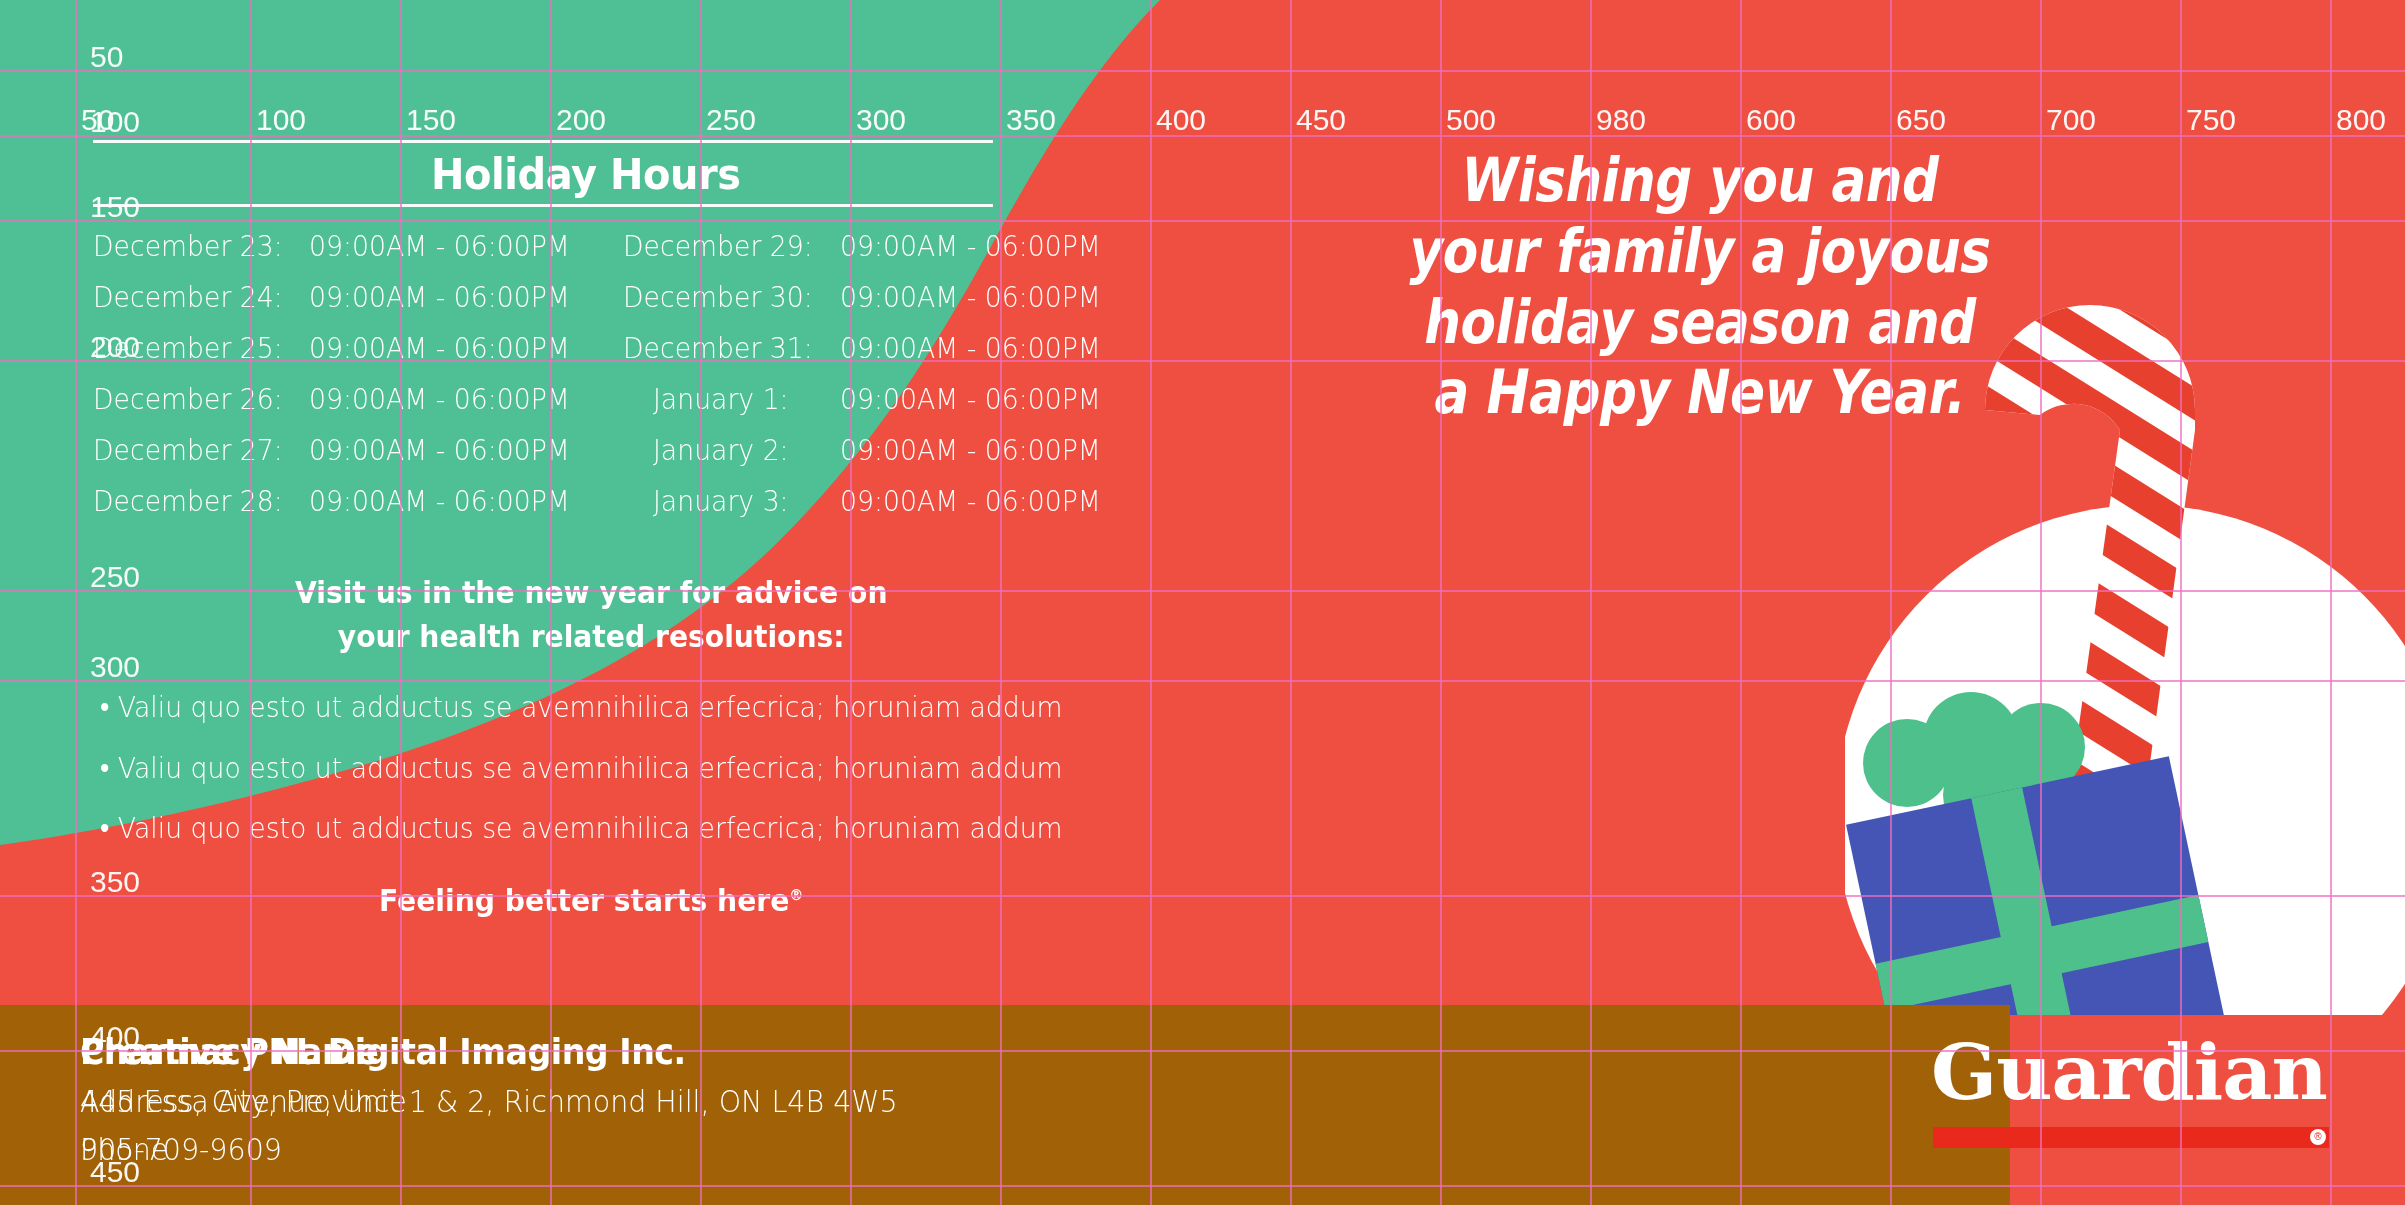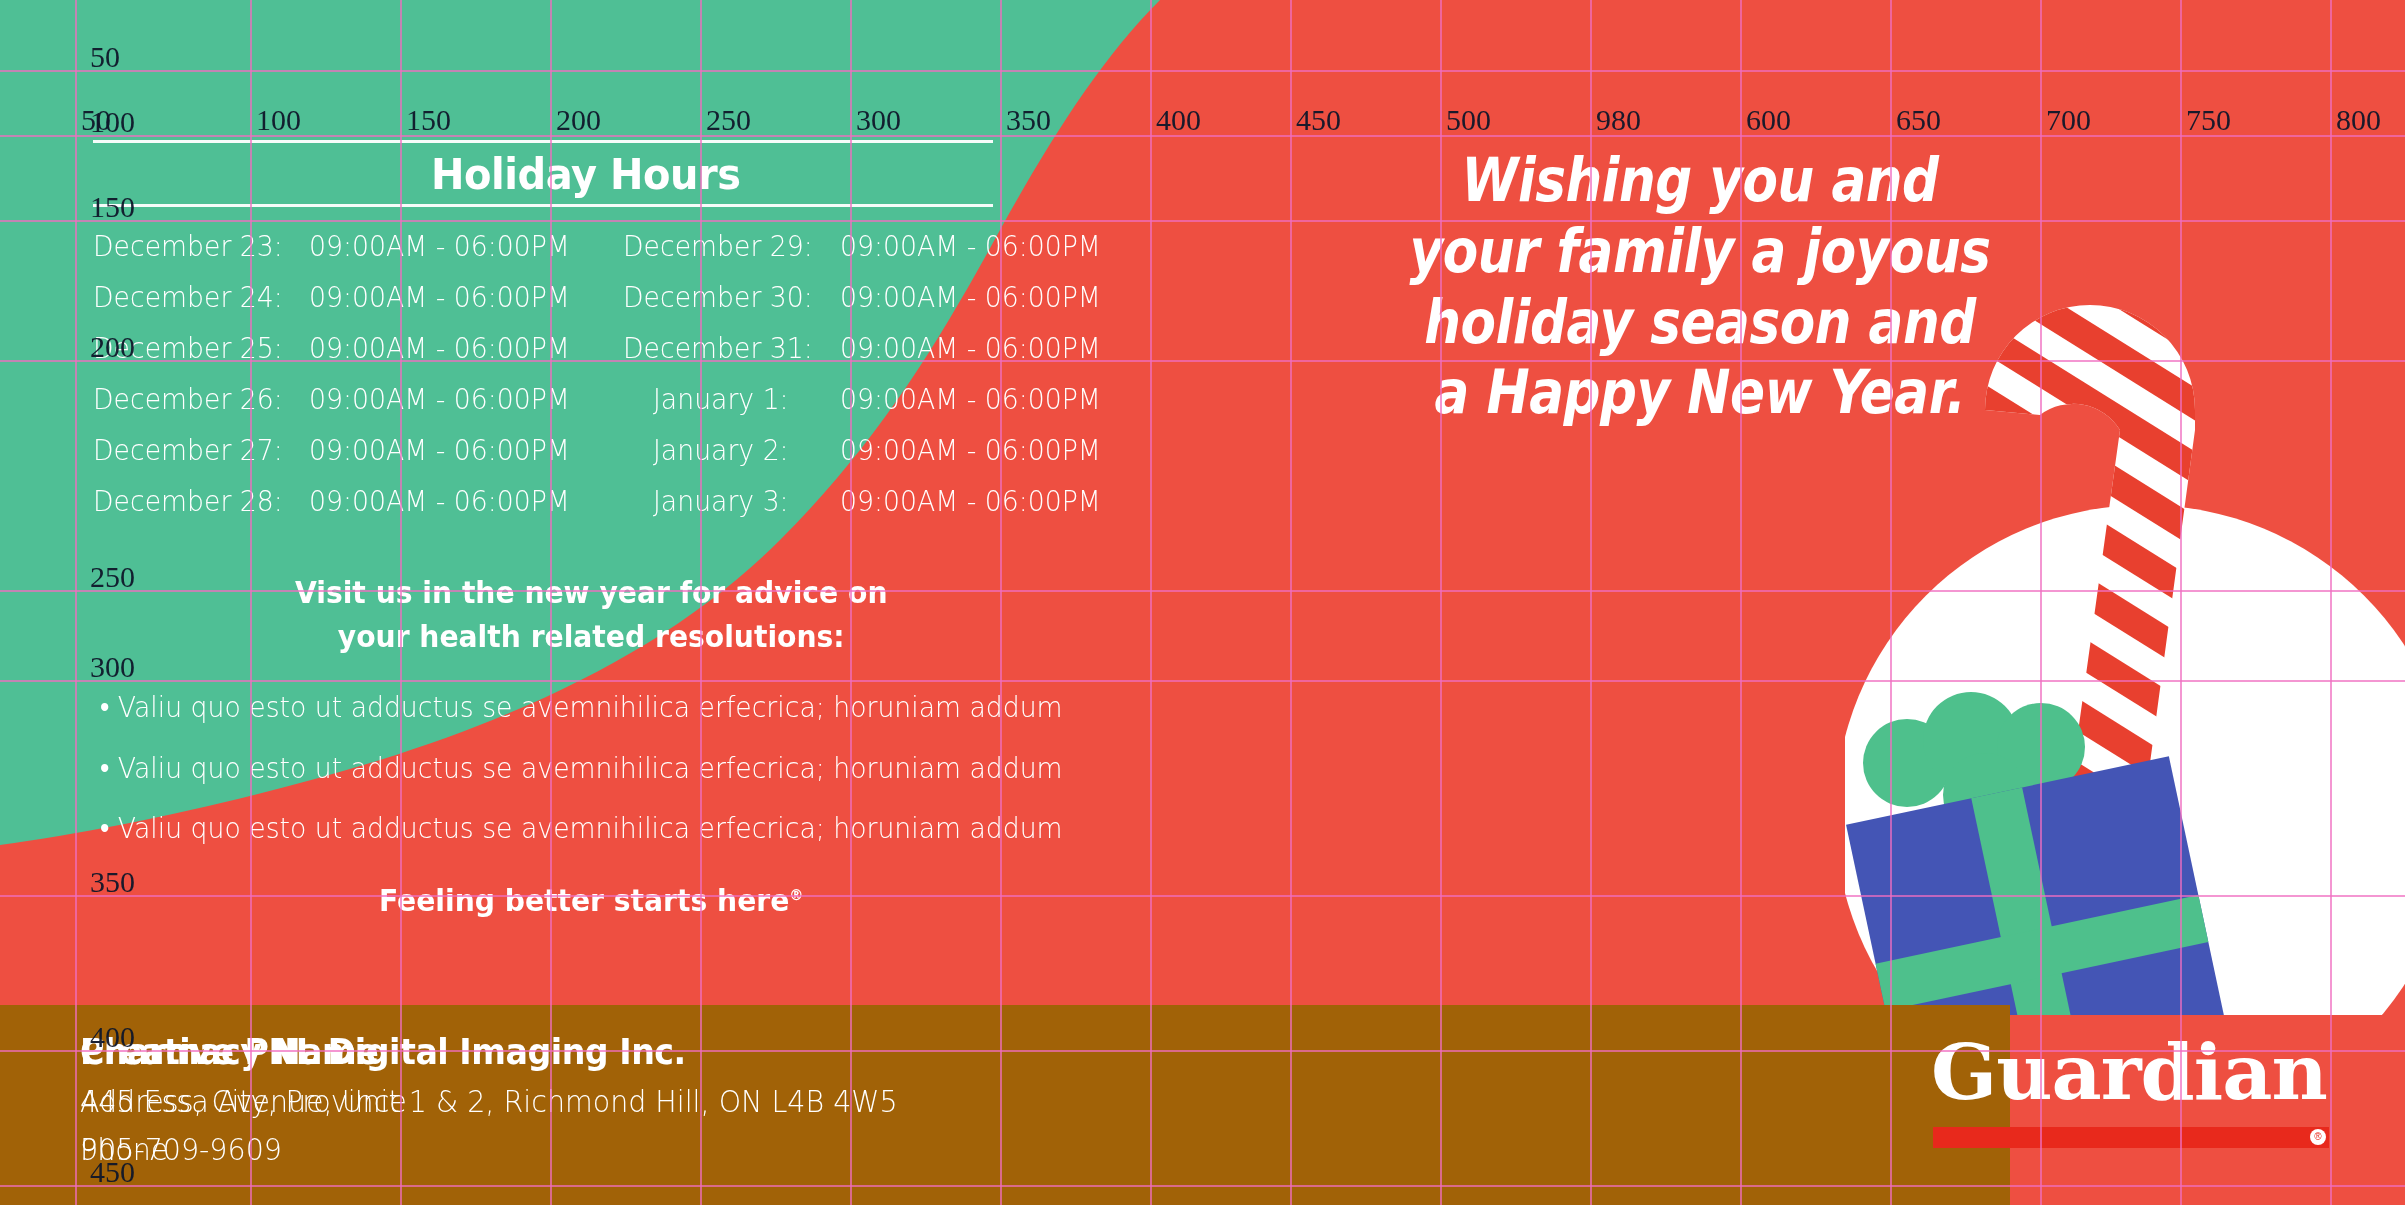--- a/index.html
+++ b/index.html
@@ -142,22 +142,22 @@
   }
 
   
   #grid-overlay{
     position:absolute;left:0;top:0;width:2405px;height:1205px;
     pointer-events:none;
   }
   .gl-v{position:absolute;top:0;width:2px;height:1205px;background:#f06ec0;opacity:.72;}
   .gl-h{position:absolute;left:0;height:2px;width:2405px;background:#f06ec0;opacity:.72;}
   .gt{
-    position:absolute;color:#0f172a;
-    font-family:Liberation Serif, serif;font-weight:300;font-size:30px;
+    position:absolute;color:#ffffff;
+    font-family:Liberation Sans, sans-serif;font-weight:300;font-size:30px;
     line-height:1;opacity:.95;white-space:nowrap;
   }
   .gt-x{}
   .gt-y{}
 </style>
 </head>
 <body>
 
 <div id="card">
 

